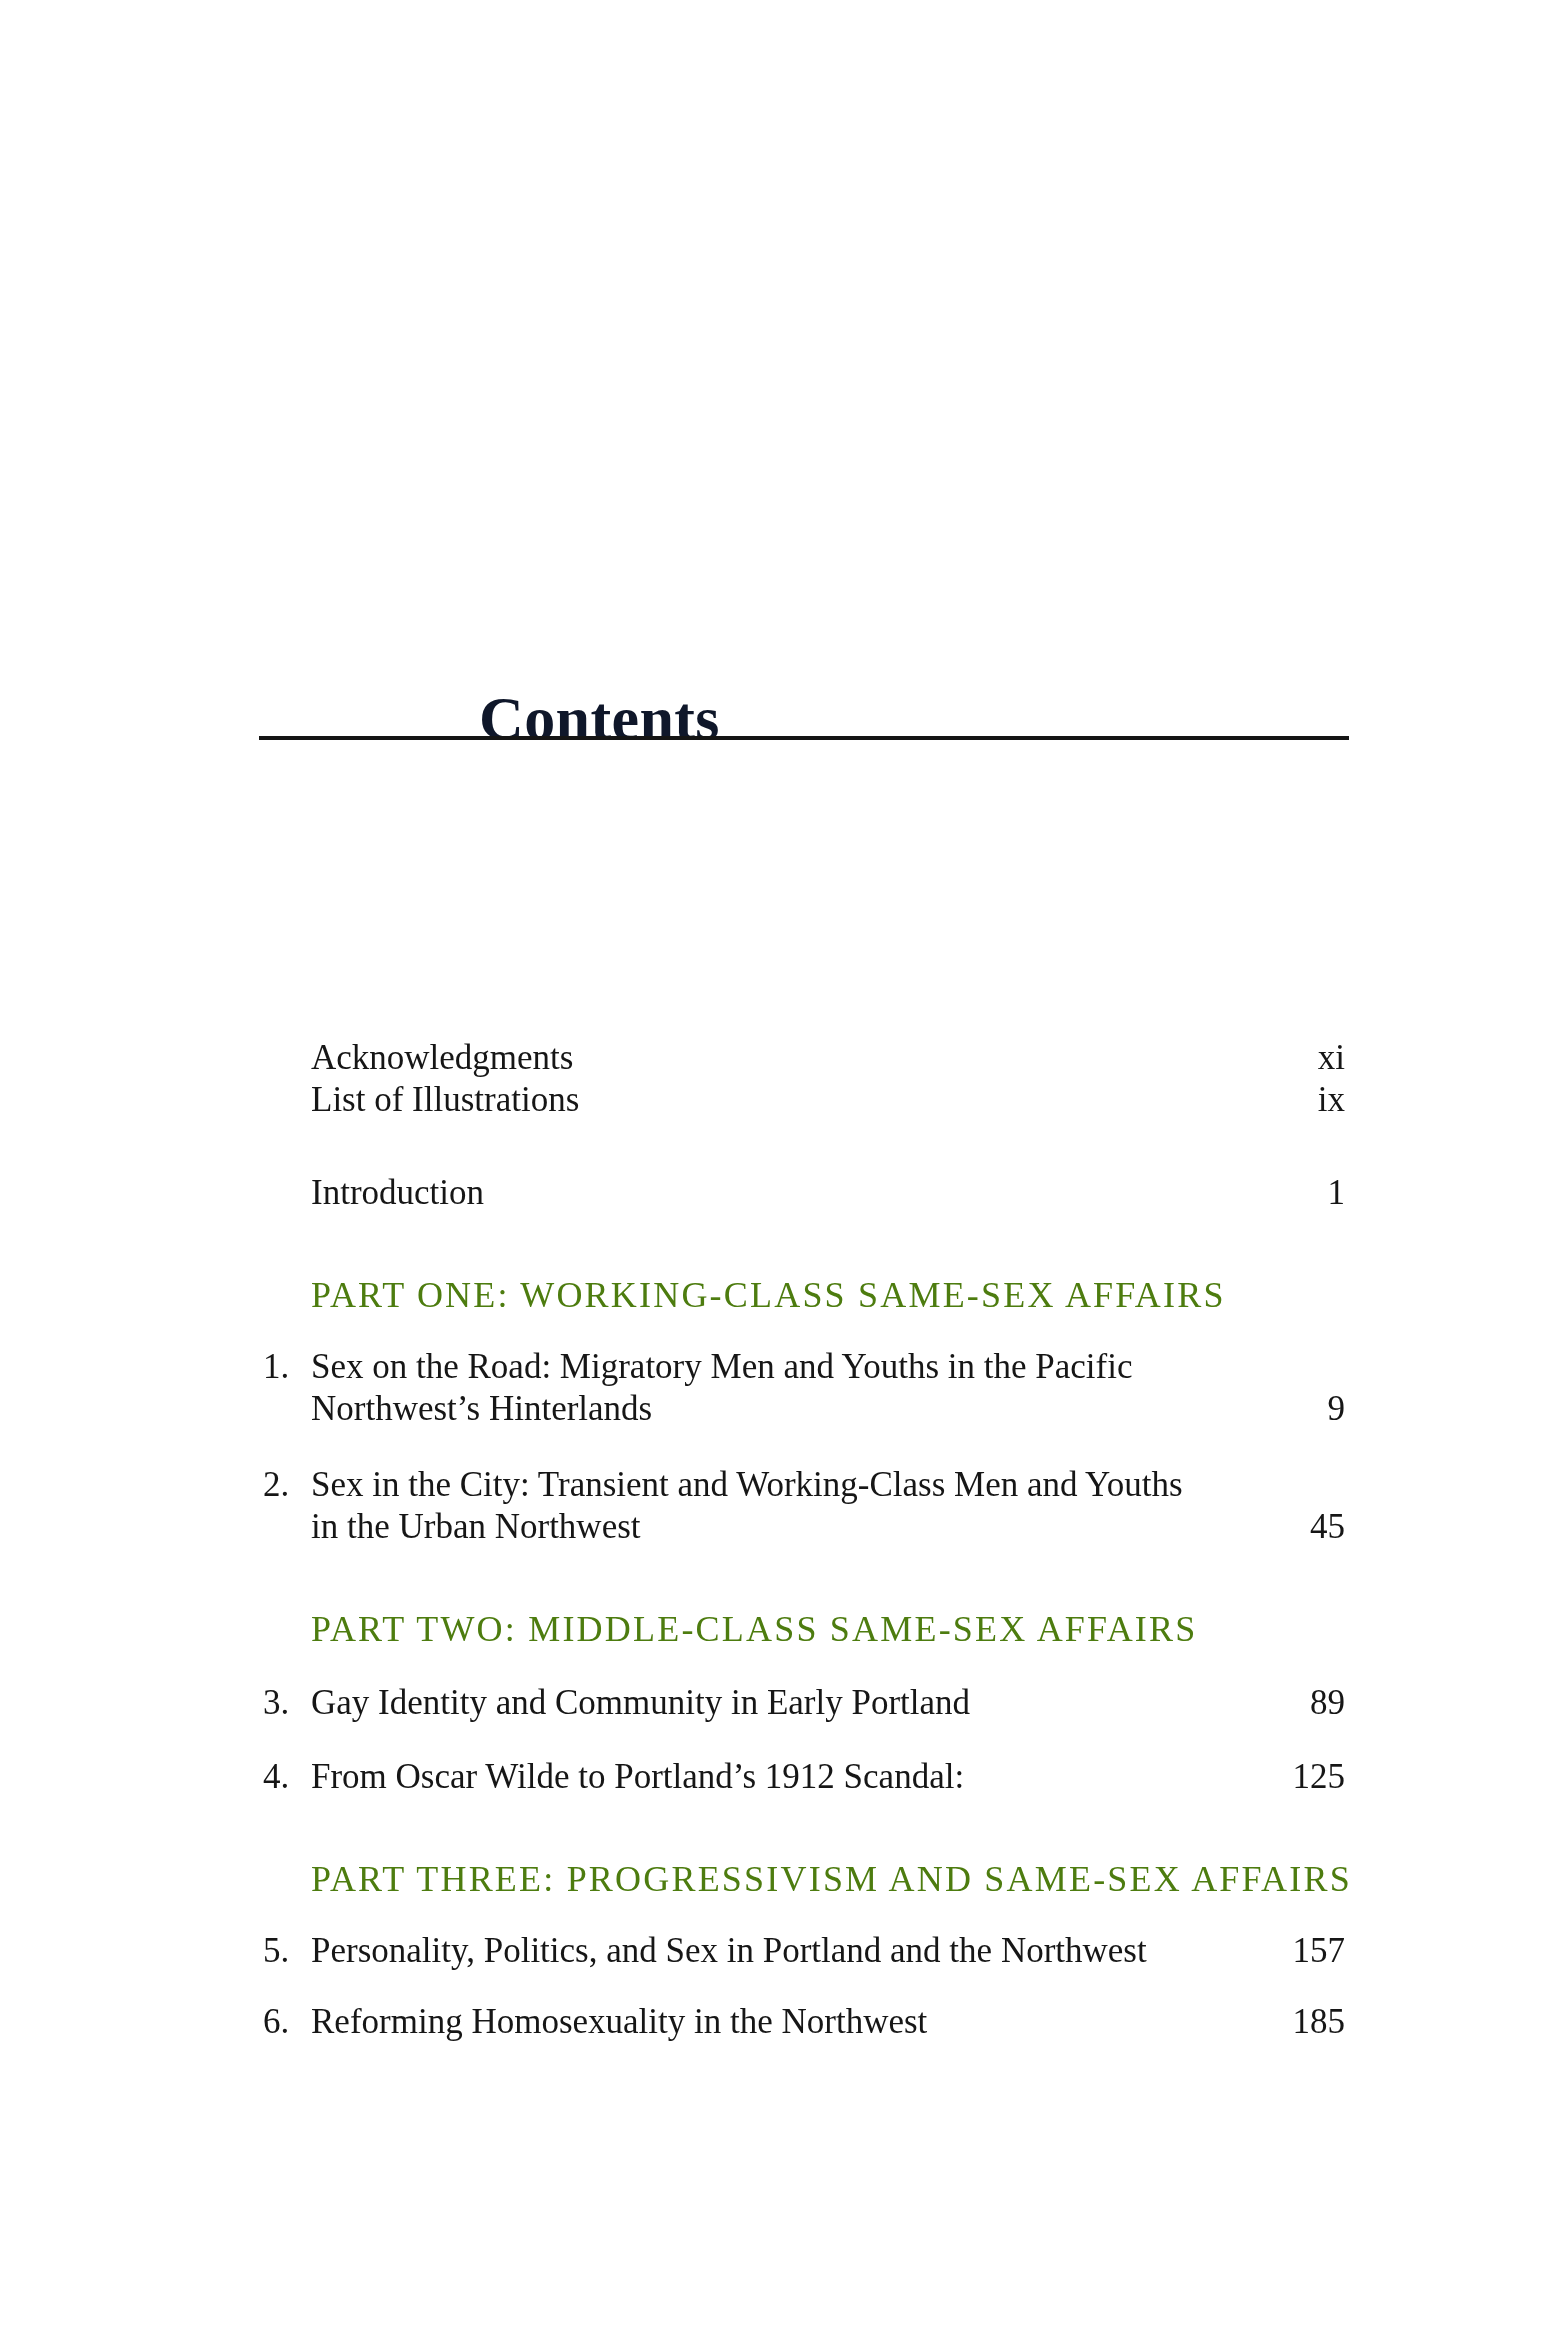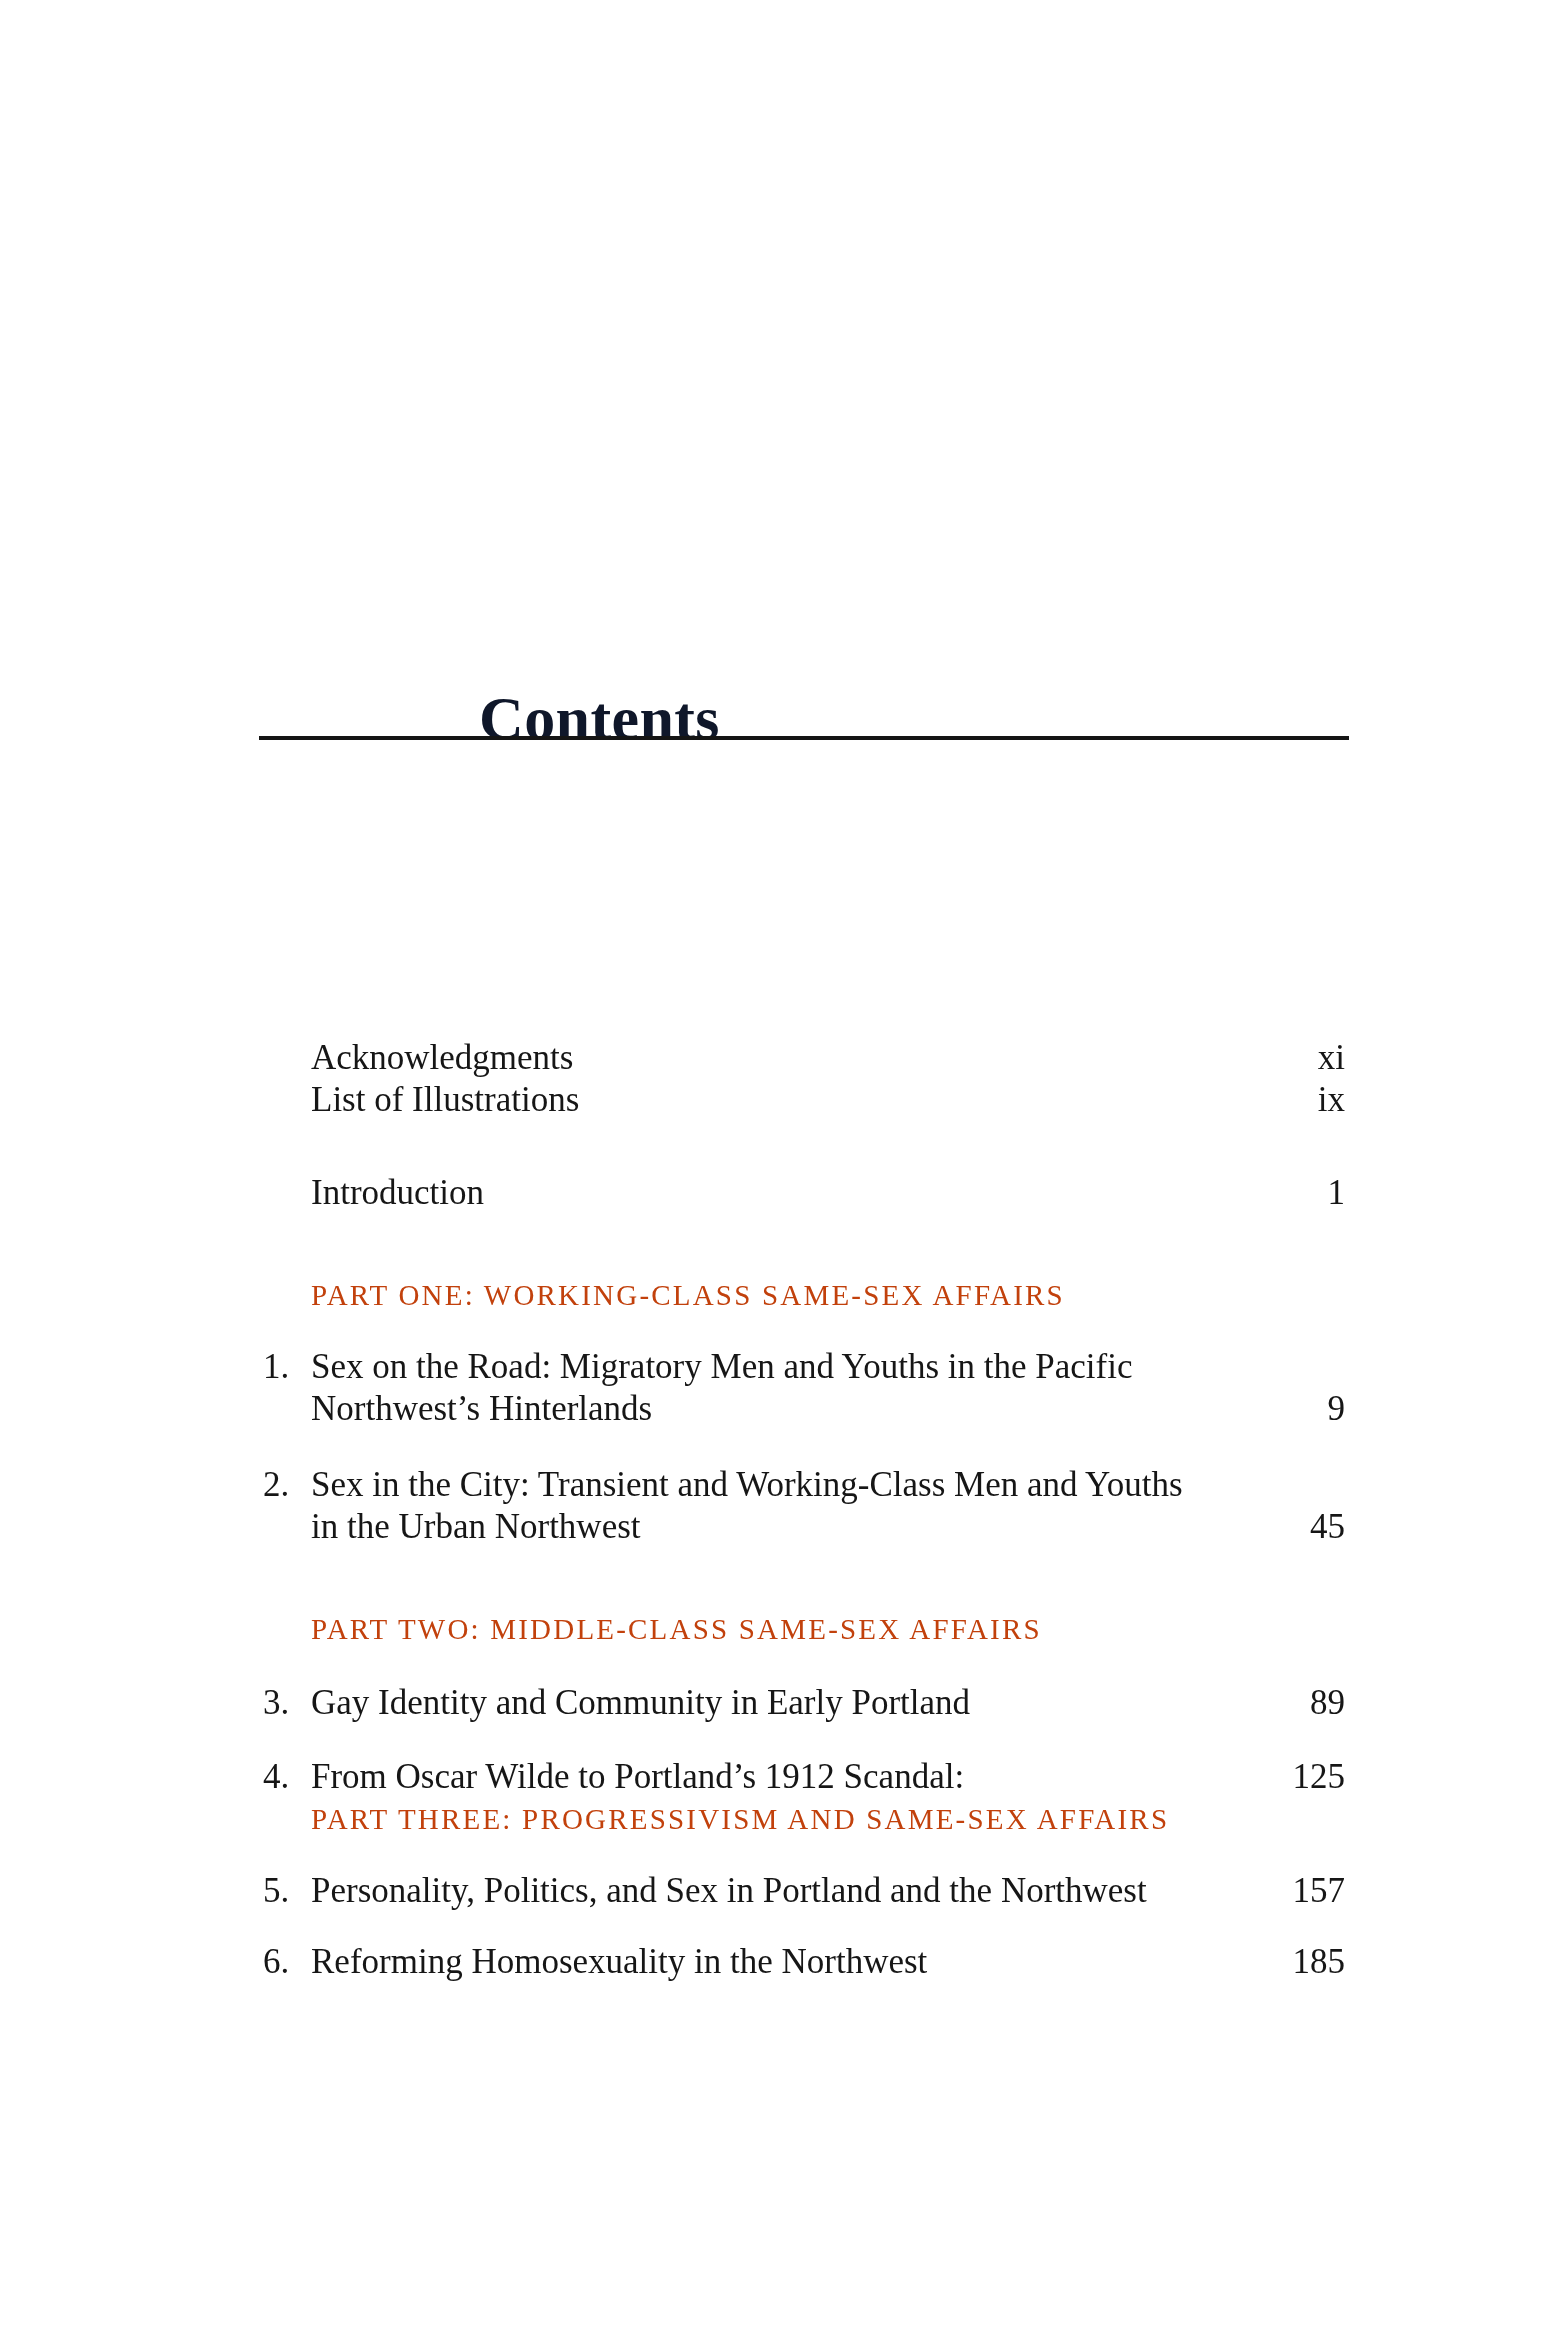--- a/index.html
+++ b/index.html
@@ -55,36 +55,36 @@
     font-feature-settings: "onum" 1;
     font-variant-numeric: oldstyle-nums;
   }
   .row .num {
     flex: 0 0 48px;
     font-feature-settings: "onum" 1;
     font-variant-numeric: oldstyle-nums;
   }
   .part-heading {
     padding-left: 48px;
-    font-size: 29px;
+    font-size: 36px;
     line-height: 42px;
     letter-spacing: 2.2px;
     white-space: nowrap;
-    color: #c2410c;
+    color: #4d7c0f;
   }
   
   .mt-front  { margin-top: 39px; }
   .mt-intro  { margin-top: 51px; }
   .mt-part1  { margin-top: 60px; }
   .mt-ch1    { margin-top: 30px; }
   .mt-ch2    { margin-top: 34px; }
   .mt-part2  { margin-top: 60px; }
   .mt-ch3    { margin-top: 32px; }
   .mt-ch4    { margin-top: 32px; }
-  .mt-part3  { }
+  .mt-part3  { margin-top: 60px; }
   .mt-ch5    { margin-top: 30px; }
   .mt-ch6    { margin-top: 29px; }
 </style>
 </head>
 <body>
 
 <h1 class="page-title">Contents</h1>
 <div class="title-rule"></div>
 
 <div class="toc">

